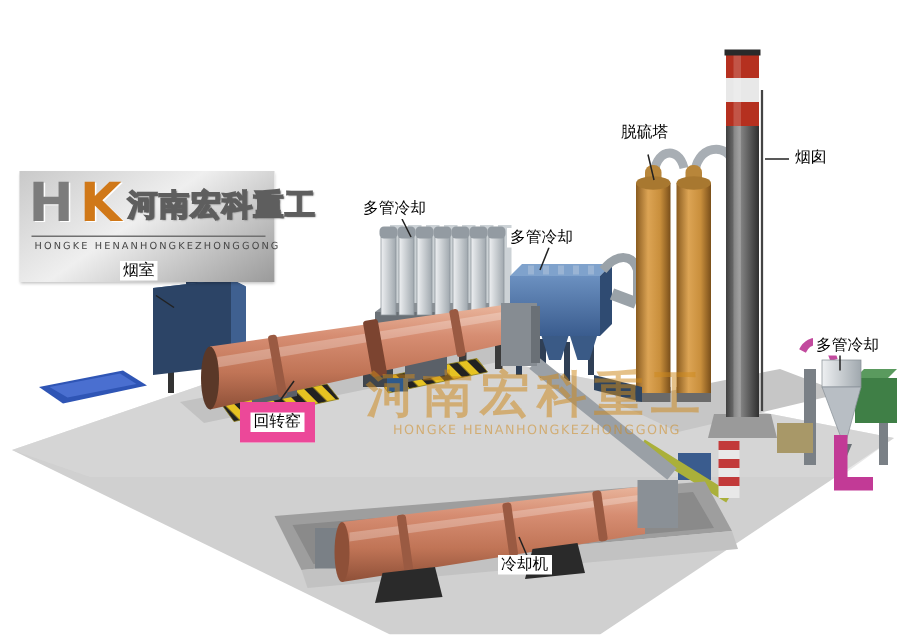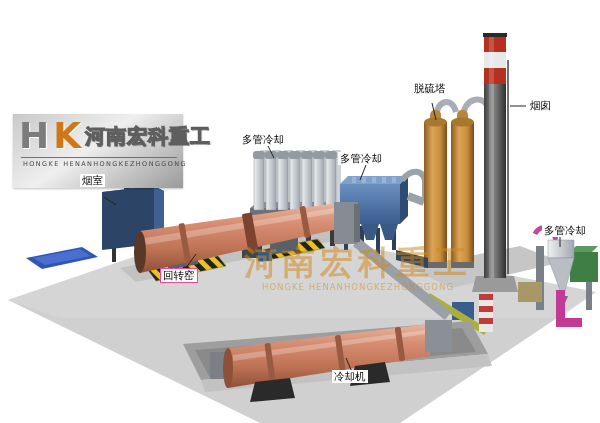--- a/index.html
+++ b/index.html
@@ -19,21 +19,21 @@
            text-shadow:1px 1px 1px #555;letter-spacing:1px;white-space:nowrap;}
   .logo-line{height:1px;background:#707070;margin:3px 0 2px 2px;}
   .logo-en{font-size:6.5px;color:#474747;letter-spacing:1.4px;display:block;padding-left:4px;white-space:nowrap;}
   
   .watermark{position:absolute;left:236px;top:245px;width:244px;text-align:center;opacity:.52;pointer-events:none;}
   .wm-cn{font-size:33px;font-weight:bold;color:#cf8a1d;letter-spacing:5px;white-space:nowrap;line-height:1.12;}
   .wm-en{font-size:8.5px;color:#cf8a1d;letter-spacing:1px;white-space:nowrap;}
   
   .eq-label{position:absolute;font-size:10.5px;color:#000;background:#fff;padding:0 2px;
             line-height:1.25;white-space:nowrap;}
-  .eq-label.boxed{border:1px solid #ec4899;}
+  .eq-label.boxed{border:7px solid #ec4899;}
 </style>
 </head>
 <body>
 
 <div class="stage">
 
   <svg class="scene" width="600" height="423" viewBox="0 0 600 423">
     <defs>
       <linearGradient id="kilnGrad" x1="0" y1="0" x2="0" y2="1">
         <stop offset="0" stop-color="#e9b59c"></stop>

